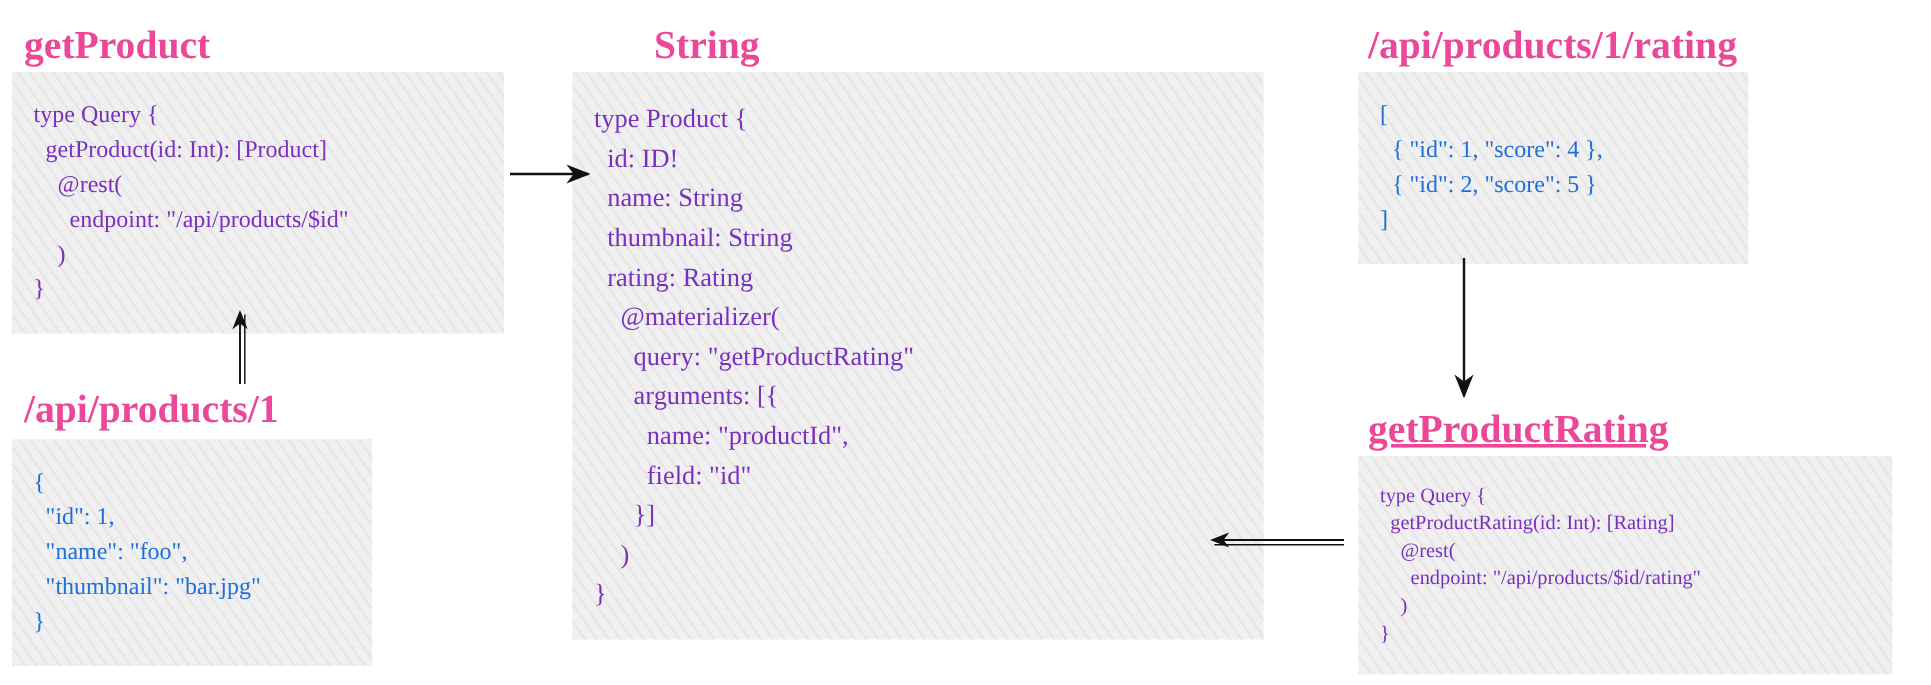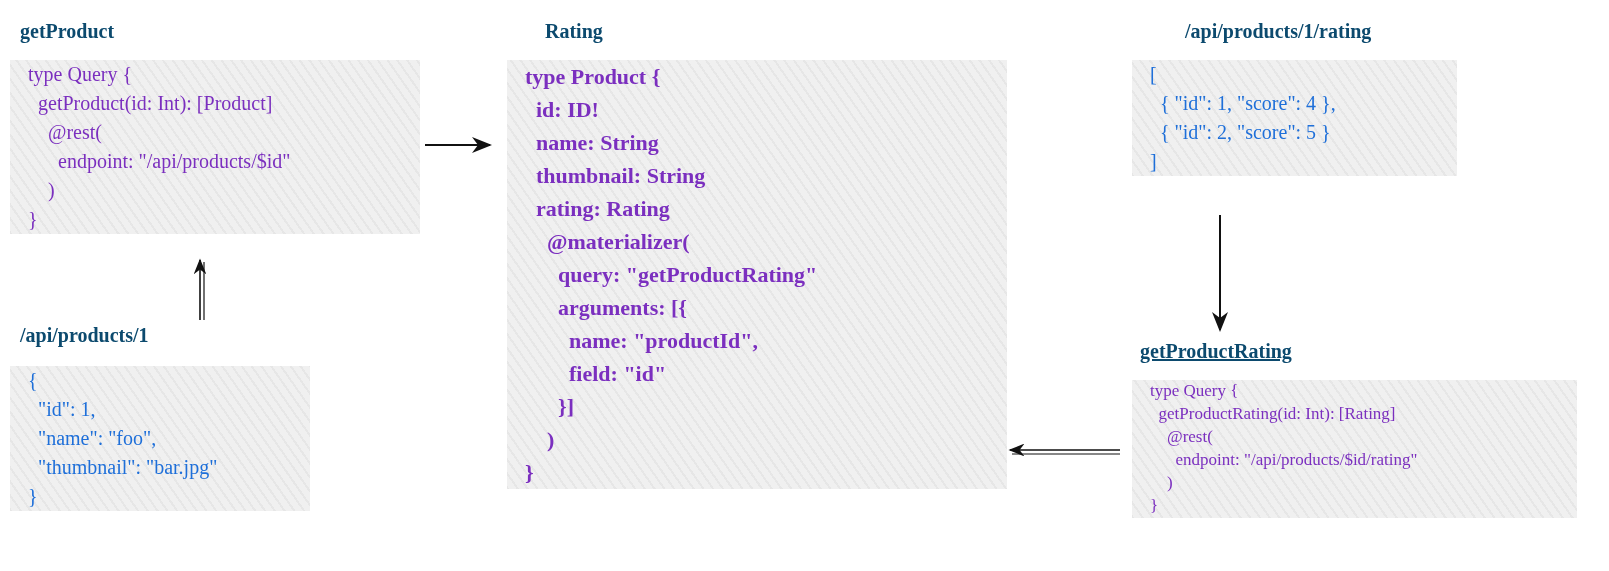--- a/index.html
+++ b/index.html
@@ -16,33 +16,33 @@
   .box {
     position: absolute;
     background: #f0f0f0;
     background-image: repeating-linear-gradient(
       55deg,
       rgba(160,160,160,0.12) 0px,
       rgba(160,160,160,0.12) 2px,
       transparent 2px,
       transparent 8px
     );
-    padding: 0 18px;
+    padding: 22px 18px;
     font-size: 20px;
     line-height: 1.45;
     white-space: pre;
   }
   .purple-code { color: #7b2fbf; font-family: "Comic Sans MS", cursive; }
   .blue-code { color: #1e6fd9; font-family: "Comic Sans MS", cursive; }
   .small { font-size: 17px; line-height: 1.35; }
   .heading {
     position: absolute;
-    font-size: 20px;
+    font-size: 33px;
     font-weight: 600;
-    color: #0c4a6e;
+    color: #ec4899;
     font-family: "Comic Sans MS", cursive;
   }
   svg.arrows {
     position: absolute;
     top: 0;
     left: 0;
     width: 1609px;
     height: 571px;
     pointer-events: none;
   }
@@ -60,37 +60,37 @@
 }</div>
 
 <div class="heading" style="left:20px; top:324px;">/api/products/1</div>
 
 <div class="box blue-code" style="left:10px; top:366px; width:300px;">{
   "id": 1,
   "name": "foo",
   "thumbnail": "bar.jpg"
 }</div>
 
-<div class="heading" style="left:545px; top:20px;">Rating</div>
+<div class="heading" style="left:545px; top:20px;">String</div>
 
-<div class="box purple-code" style="left:507px; top:60px; width:500px; font-size:22px; line-height:1.5;font-weight:bold;">type Product {
+<div class="box purple-code" style="left:477px; top:60px; width:576px; font-size:22px; line-height:1.5;">type Product {
   id: ID!
   name: String
   thumbnail: String
   rating: Rating
     @materializer(
       query: "getProductRating"
       arguments: [{
         name: "productId",
         field: "id"
       }]
     )
 }</div>
 
-<div class="heading" style="left:1140px; top:20px;margin-left:45px;">/api/products/1/rating</div>
+<div class="heading" style="left:1140px; top:20px;">/api/products/1/rating</div>
 
 <div class="box blue-code" style="left:1132px; top:60px; width:325px;">[
   { "id": 1, "score": 4 },
   { "id": 2, "score": 5 }
 ]</div>
 
 <div class="heading" style="left:1140px; top:340px;text-decoration:underline;">getProductRating</div>
 
 <div class="box purple-code small" style="left:1132px; top:380px; width:445px;">type Query {
   getProductRating(id: Int): [Rating]

